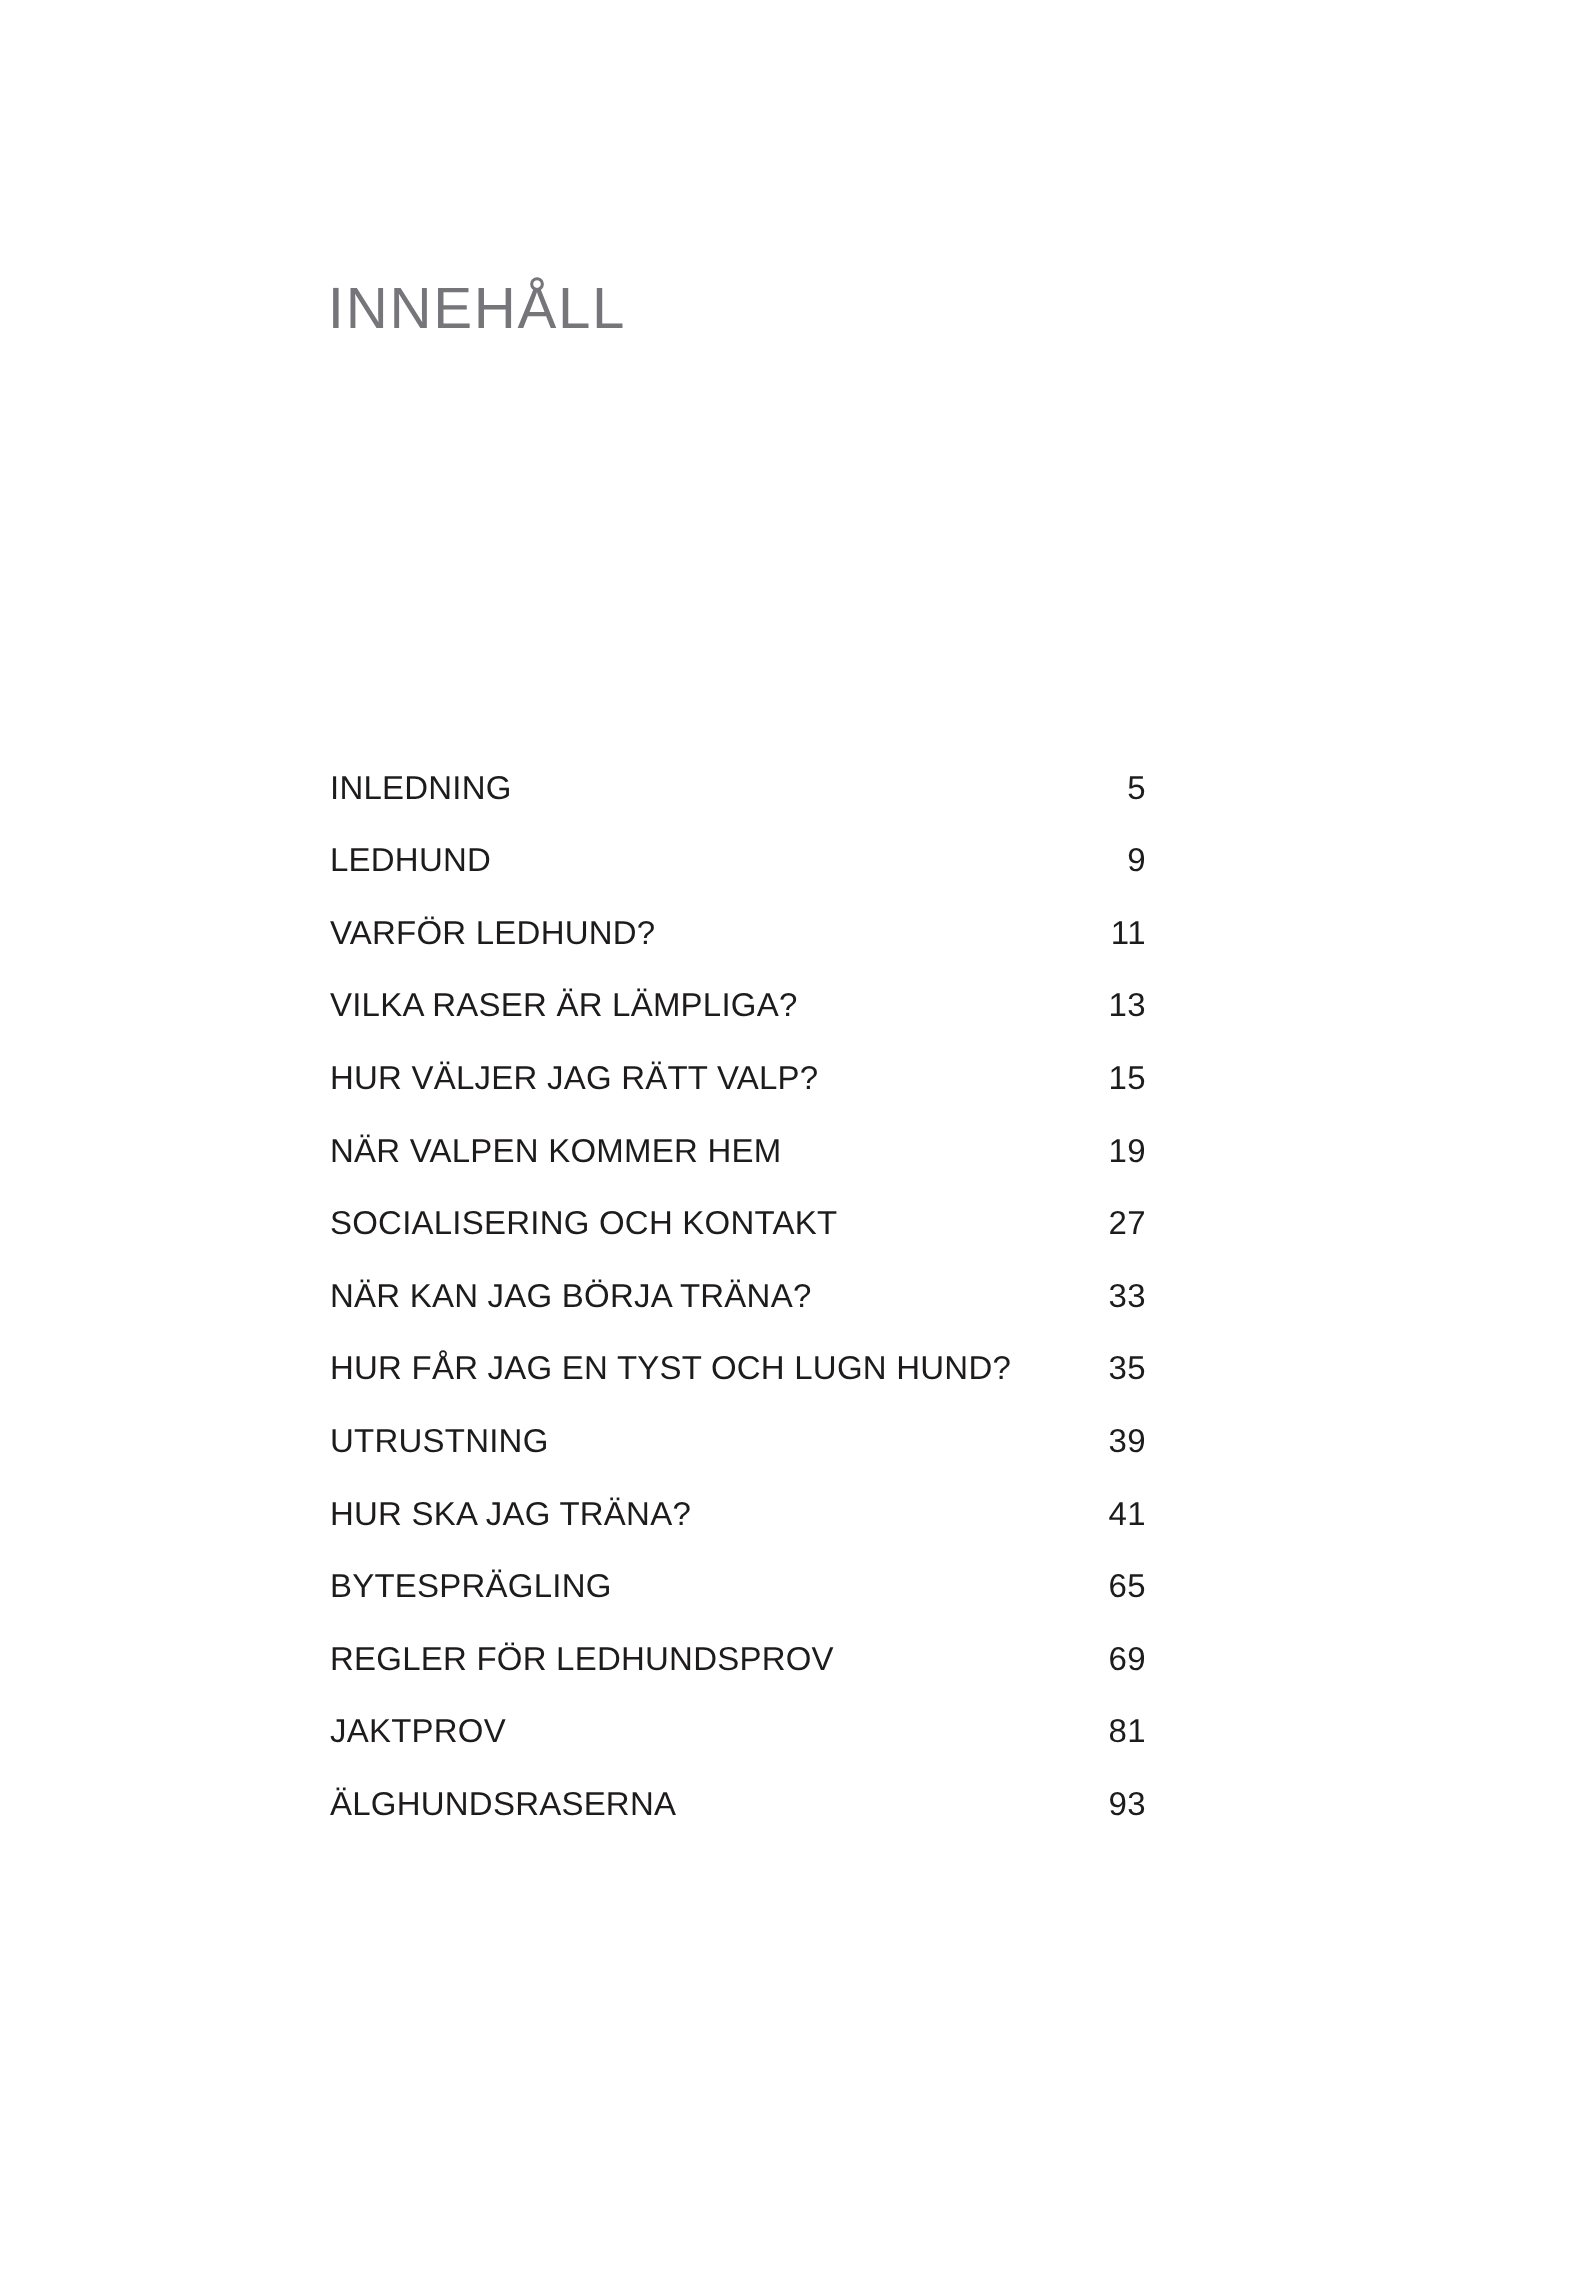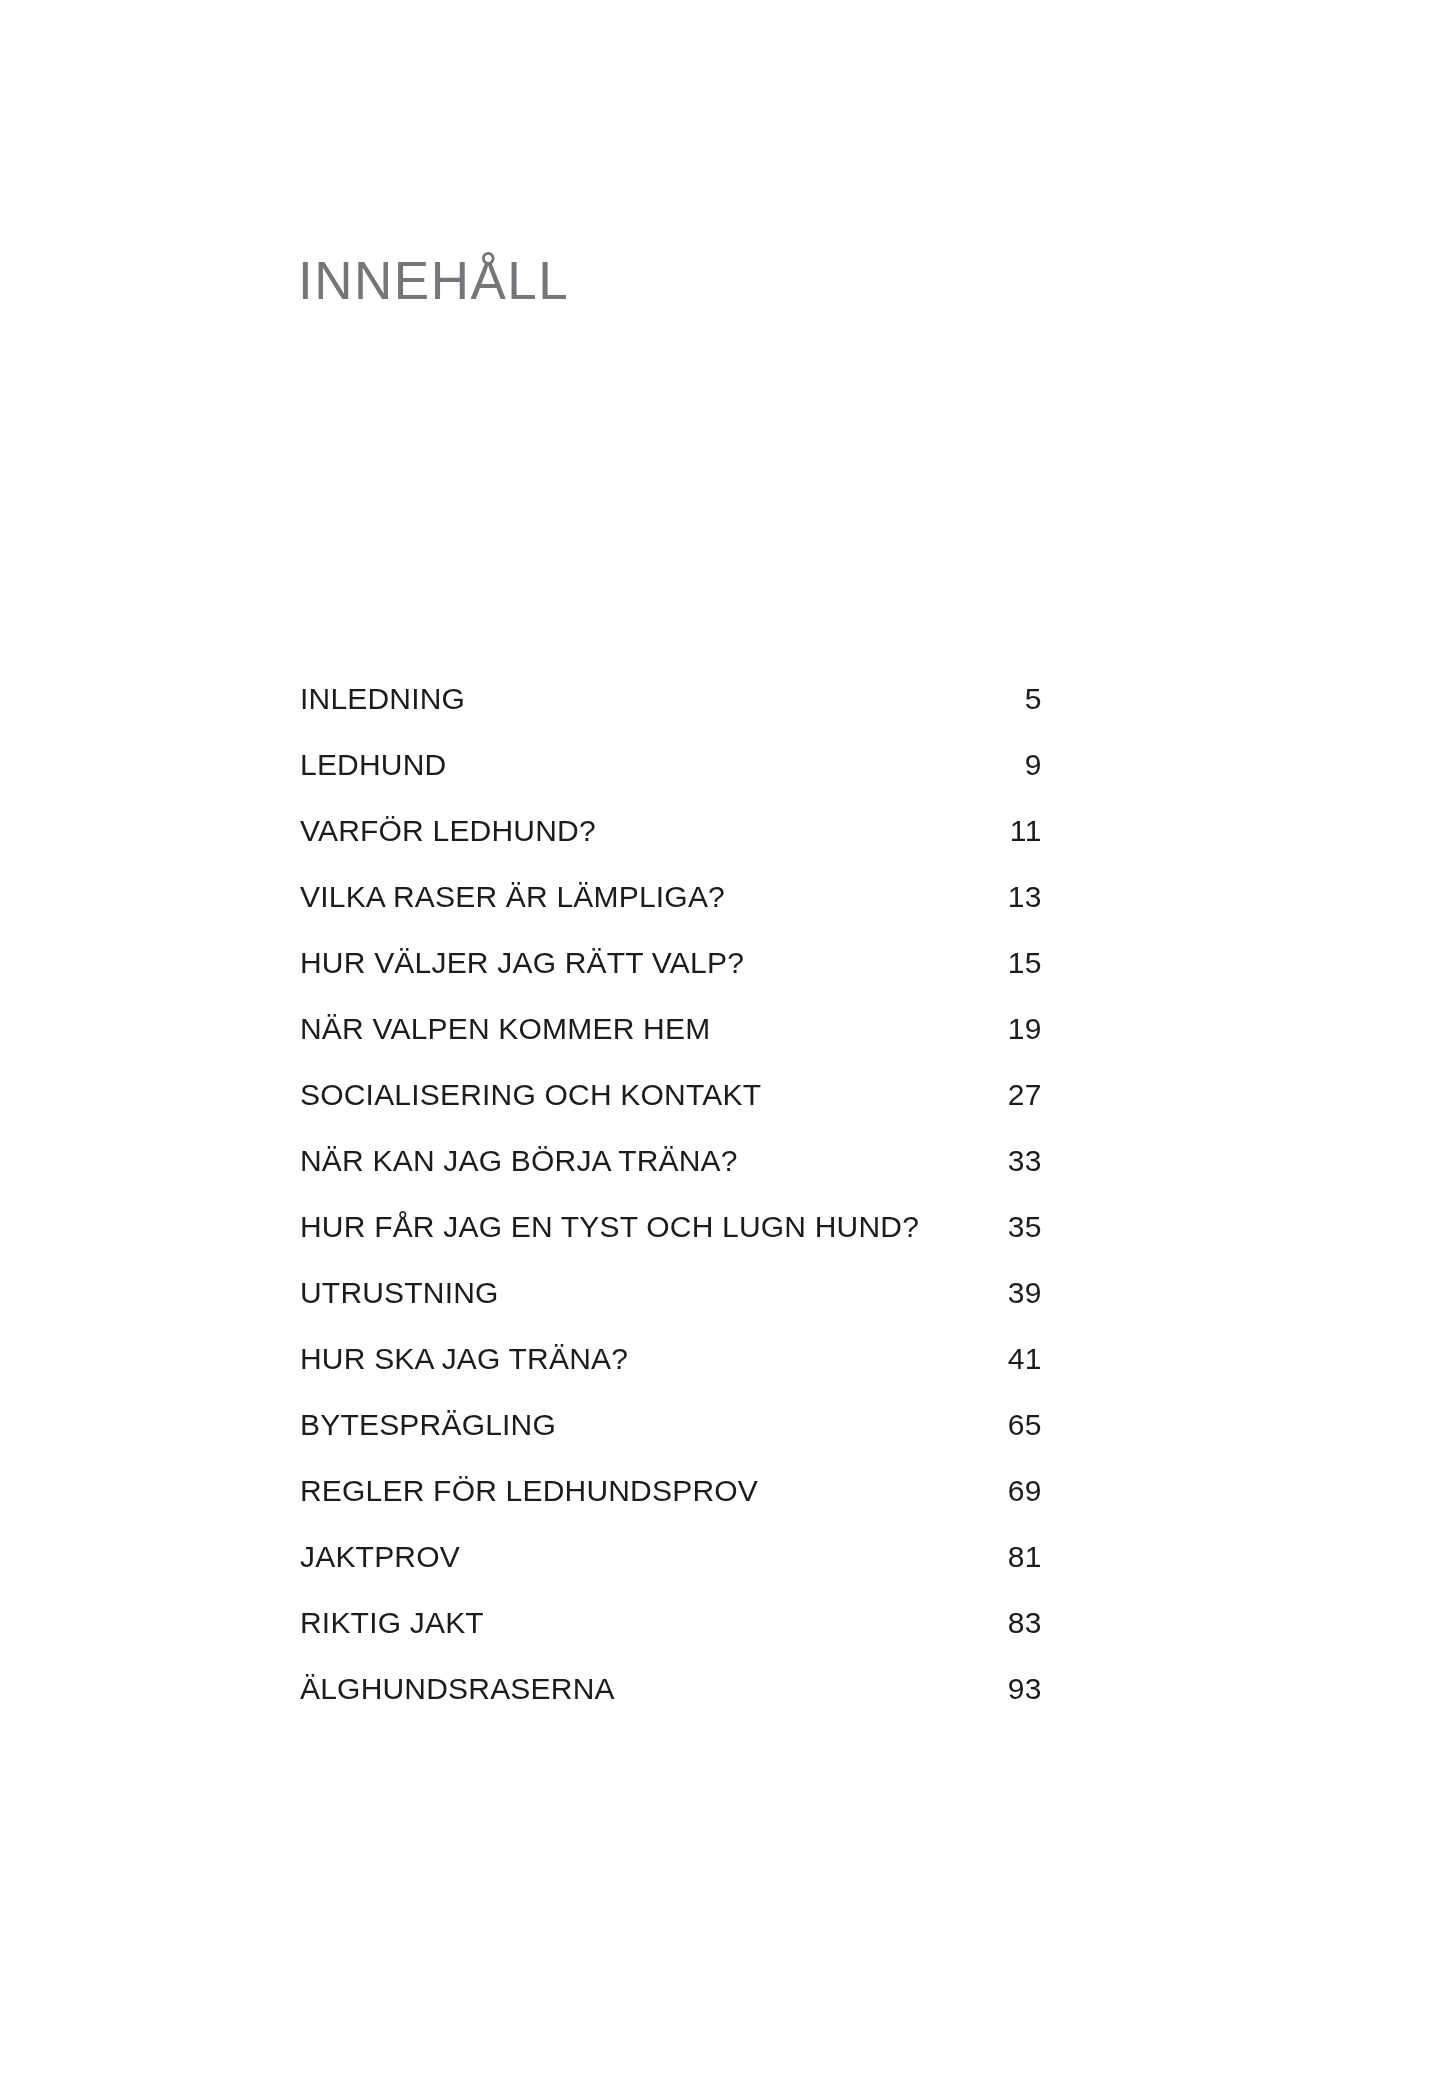--- a/index.html
+++ b/index.html
@@ -33,21 +33,21 @@
   }
   .toc-list {
     position: absolute;
     left: 300px;
     top: 666px;
     width: 742px;
   }
   .toc-row {
     display: flex;
     justify-content: space-between;
-    align-items: center;
+    align-items: flex-end;
     height: 66px;
   }
   .toc-label {
     font-size: 30px;
     font-weight: 300;
     letter-spacing: 0.2px;
     line-height: 1;
     color: var(--text-color, #1d1b1c);
     white-space: nowrap;
   }
@@ -130,24 +130,20 @@
     <span class="toc-label">REGLER FÖR LEDHUNDSPROV</span>
     <span class="toc-page">69</span>
   </div>
 
 
   <div class="toc-row">
     <span class="toc-label">JAKTPROV</span>
     <span class="toc-page">81</span>
   </div>
 
-  <div class="toc-row">
-    <span class="toc-label">RIKTIG JAKT</span>
-    <span class="toc-page">83</span>
-  </div>
 
   <div class="toc-row">
     <span class="toc-label">ÄLGHUNDSRASERNA</span>
     <span class="toc-page">93</span>
   </div>
 
 </div>
 </div>
 
 </body></html>

